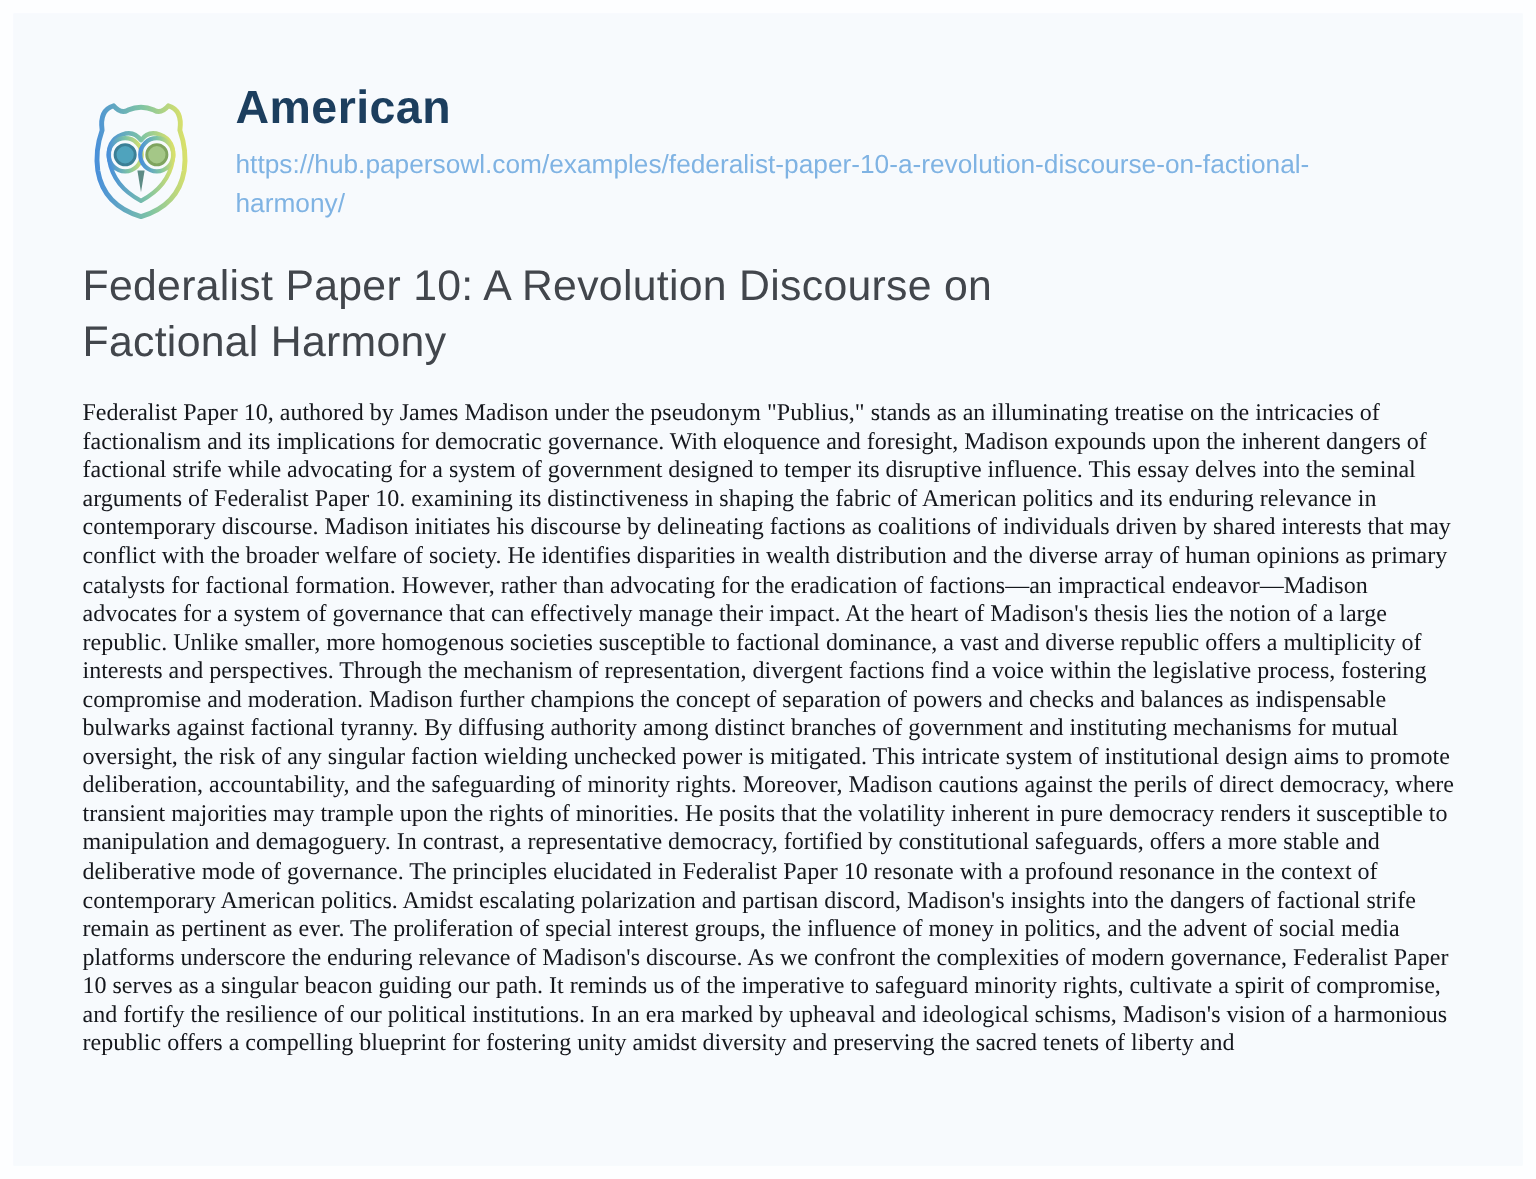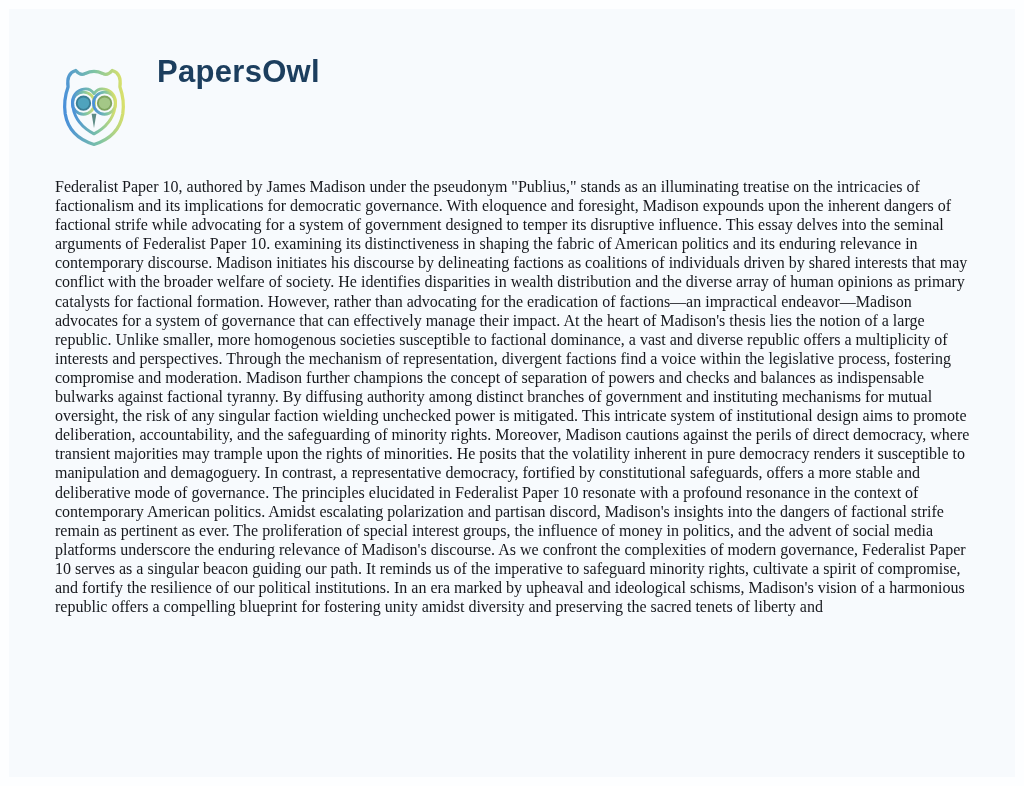--- a/index.html
+++ b/index.html
@@ -95,21 +95,23 @@
           <circle cx="39" cy="48" r="11.5" stroke="url(#owlGrad)" stroke-width="3" fill="none"></circle>
           <circle cx="39" cy="48" r="7" fill="#4fa3bd" stroke="#3b7f96" stroke-width="2"></circle>
 
           <circle cx="61" cy="48" r="11.5" stroke="url(#owlGrad)" stroke-width="3" fill="none"></circle>
           <circle cx="61" cy="48" r="7" fill="#a4c787" stroke="#7fa45f" stroke-width="2"></circle>
 
           <path d="M47.5,59 L52.5,59 L50,74 Z" fill="#5d8b85"></path>
         </svg>
       </div>
       <div class="brand-block">
-        <div class="brand-name">PapersOwl</div>
+        <div class="brand-name">American</div>
+        <div class="brand-url">https://hub.papersowl.com/examples/federalist-paper-10-a-revolution-discourse-on-factional-harmony/</div>
       </div>
     </div>
 
+    <h1 class="article-title">Federalist Paper 10: A Revolution Discourse on Factional Harmony</h1>
 
     <p class="article-body">Federalist Paper 10, authored by James Madison under the pseudonym "Publius," stands as an illuminating treatise on the intricacies of factionalism and its implications for democratic governance. With eloquence and foresight, Madison expounds upon the inherent dangers of factional strife while advocating for a system of government designed to temper its disruptive influence. This essay delves into the seminal arguments of Federalist Paper 10. examining its distinctiveness in shaping the fabric of American politics and its enduring relevance in contemporary discourse. Madison initiates his discourse by delineating factions as coalitions of individuals driven by shared interests that may conflict with the broader welfare of society. He identifies disparities in wealth distribution and the diverse array of human opinions as primary catalysts for factional formation. However, rather than advocating for the eradication of factions—an impractical endeavor—Madison advocates for a system of governance that can effectively manage their impact. At the heart of Madison's thesis lies the notion of a large republic. Unlike smaller, more homogenous societies susceptible to factional dominance, a vast and diverse republic offers a multiplicity of interests and perspectives. Through the mechanism of representation, divergent factions find a voice within the legislative process, fostering compromise and moderation. Madison further champions the concept of separation of powers and checks and balances as indispensable bulwarks against factional tyranny. By diffusing authority among distinct branches of government and instituting mechanisms for mutual oversight, the risk of any singular faction wielding unchecked power is mitigated. This intricate system of institutional design aims to promote deliberation, accountability, and the safeguarding of minority rights. Moreover, Madison cautions against the perils of direct democracy, where transient majorities may trample upon the rights of minorities. He posits that the volatility inherent in pure democracy renders it susceptible to manipulation and demagoguery. In contrast, a representative democracy, fortified by constitutional safeguards, offers a more stable and deliberative mode of governance. The principles elucidated in Federalist Paper 10 resonate with a profound resonance in the context of contemporary American politics. Amidst escalating polarization and partisan discord, Madison's insights into the dangers of factional strife remain as pertinent as ever. The proliferation of special interest groups, the influence of money in politics, and the advent of social media platforms underscore the enduring relevance of Madison's discourse. As we confront the complexities of modern governance, Federalist Paper 10 serves as a singular beacon guiding our path. It reminds us of the imperative to safeguard minority rights, cultivate a spirit of compromise, and fortify the resilience of our political institutions. In an era marked by upheaval and ideological schisms, Madison's vision of a harmonious republic offers a compelling blueprint for fostering unity amidst diversity and preserving the sacred tenets of liberty and</p>
 
   </div>
 </div>
 
 </body></html>

